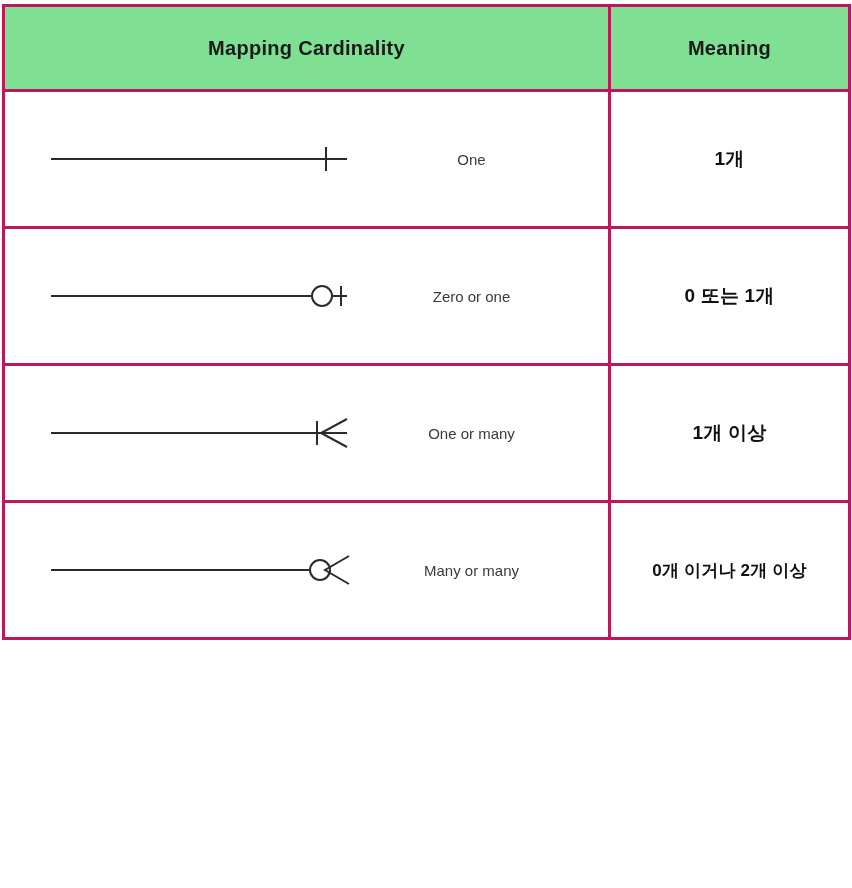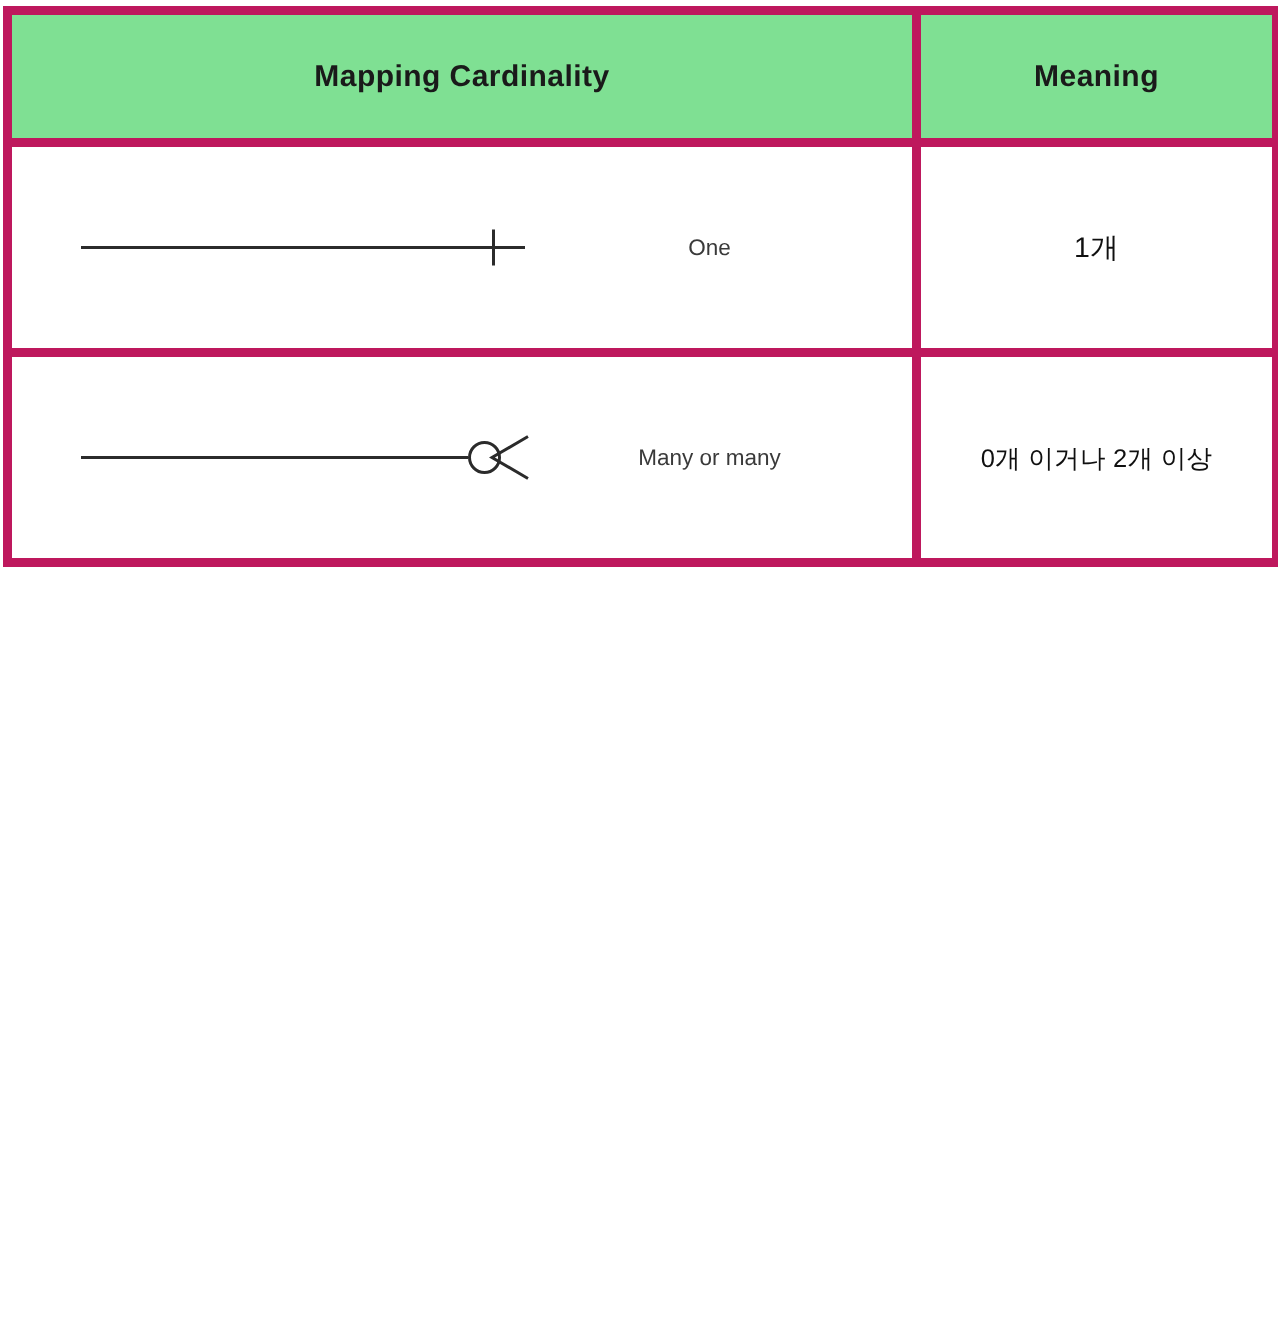--- a/index.html
+++ b/index.html
@@ -20,21 +20,21 @@
     box-sizing: border-box;
   }
   table.cardinality-table {
     border-collapse: collapse;
     width: 848px;
     margin: 4px 0 0 2px;
     table-layout: fixed;
   }
   table.cardinality-table th,
   table.cardinality-table td {
-    border: 6px solid #be185d;
+    border: 3px solid #be185d;
     padding: 0;
     vertical-align: middle;
   }
   thead th {
     background: #7fe093;
     color: #1a1a1a;
     font-size: 20px;
     font-weight: bold;
     height: 82px;
     text-align: center;
@@ -67,21 +67,21 @@
     text-align: center;
     font-size: 15px;
     color: #3a3a3a;
     padding-right: 26px;
     padding-left: 10px;
     white-space: nowrap;
   }
   td.meaning-cell {
     text-align: center;
     font-size: 19px;
-    font-weight: normal;
+    font-weight: bold;
     color: #101010;
     letter-spacing: 0.2px;
   }
   td.meaning-cell.small {
     font-size: 17px;
   }
 </style>
 </head>
 <body>
 
@@ -109,21 +109,52 @@
               </svg>
             </span>
             <span class="symbol-label">One</span>
           </div>
         </td>
         <td class="meaning-cell">1개</td>
       </tr>
 
 
 
+      <tr>
+        <td class="symbol-cell">
+          <div class="symbol-row">
+            <span class="notation">
+              <svg width="300" height="40" viewBox="0 0 300 40">
+                <line x1="0" y1="20" x2="260" y2="20" stroke="#2b2b2b" stroke-width="2"></line>
+                <circle cx="271" cy="20" r="10" fill="#ffffff" stroke="#2b2b2b" stroke-width="2"></circle>
+                <line x1="281" y1="20" x2="296" y2="20" stroke="#2b2b2b" stroke-width="2"></line>
+                <line x1="290" y1="10" x2="290" y2="30" stroke="#2b2b2b" stroke-width="2"></line>
+              </svg>
+            </span>
+            <span class="symbol-label">Zero or one</span>
+          </div>
+        </td>
+        <td class="meaning-cell">0 또는 1개</td>
+      </tr>
 
+      <tr>
+        <td class="symbol-cell">
+          <div class="symbol-row">
+            <span class="notation">
+              <svg width="300" height="40" viewBox="0 0 300 40">
+                <line x1="0" y1="20" x2="296" y2="20" stroke="#2b2b2b" stroke-width="2"></line>
+                <polyline points="296,6 270,20 296,34" fill="none" stroke="#2b2b2b" stroke-width="2"></polyline>
+                <line x1="266" y1="8" x2="266" y2="32" stroke="#2b2b2b" stroke-width="2"></line>
+              </svg>
+            </span>
+            <span class="symbol-label">One or many</span>
+          </div>
+        </td>
+        <td class="meaning-cell">1개 이상</td>
+      </tr>
 
       <tr>
         <td class="symbol-cell">
           <div class="symbol-row">
             <span class="notation">
               <svg width="300" height="40" viewBox="0 0 300 40">
                 <line x1="0" y1="20" x2="258" y2="20" stroke="#2b2b2b" stroke-width="2"></line>
                 <circle cx="269" cy="20" r="10" fill="#ffffff" stroke="#2b2b2b" stroke-width="2"></circle>
                 <polyline points="298,6 274,20 298,34" fill="none" stroke="#2b2b2b" stroke-width="2"></polyline>
               </svg>

